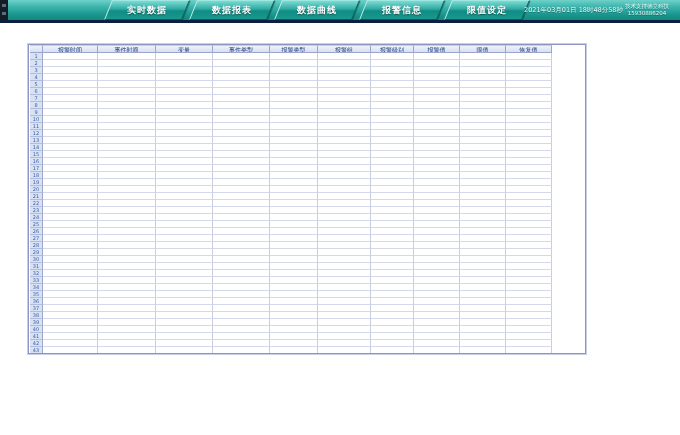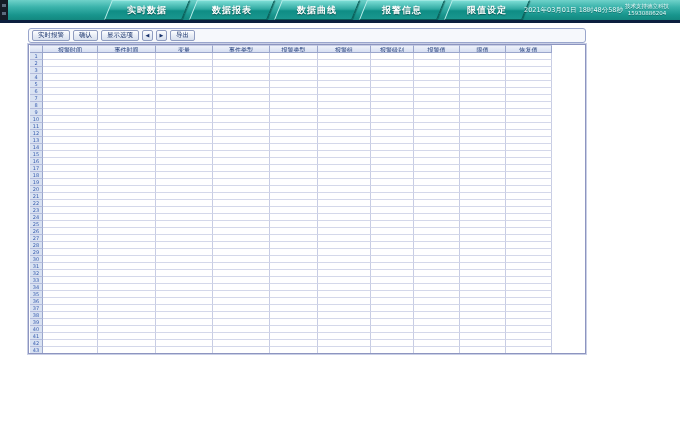--- a/index.html
+++ b/index.html
@@ -91,28 +91,20 @@
         </div>
       </div>
     <div id="datetime">2021年03月01日 18时48分58秒</div>
     <div id="support">
       <div>技术支持德立科技</div>
       <div>15930886204</div>
     </div>
   </div>
   <div id="navy-strip"></div>
 
-  <div id="toolbar">
-      <button class="tbtn">实时报警</button>
-      <button class="tbtn">确认</button>
-      <button class="tbtn">显示选项</button>
-      <button class="tbtn arrow">◀</button>
-      <button class="tbtn arrow">▶</button>
-      <button class="tbtn">导出</button>
-    </div>
 
   <div id="alarm-table">
     <div id="grid">
         <div class="hrow">
           <div class="hcell" style="width: 13px;"></div>
           <div class="hcell" style="width: 55px;">报警时间</div>
           <div class="hcell" style="width: 58px;">事件时间</div>
           <div class="hcell" style="width: 57px;">变量</div>
           <div class="hcell" style="width: 57px;">事件类型</div>
           <div class="hcell" style="width: 48px;">报警类型</div>

